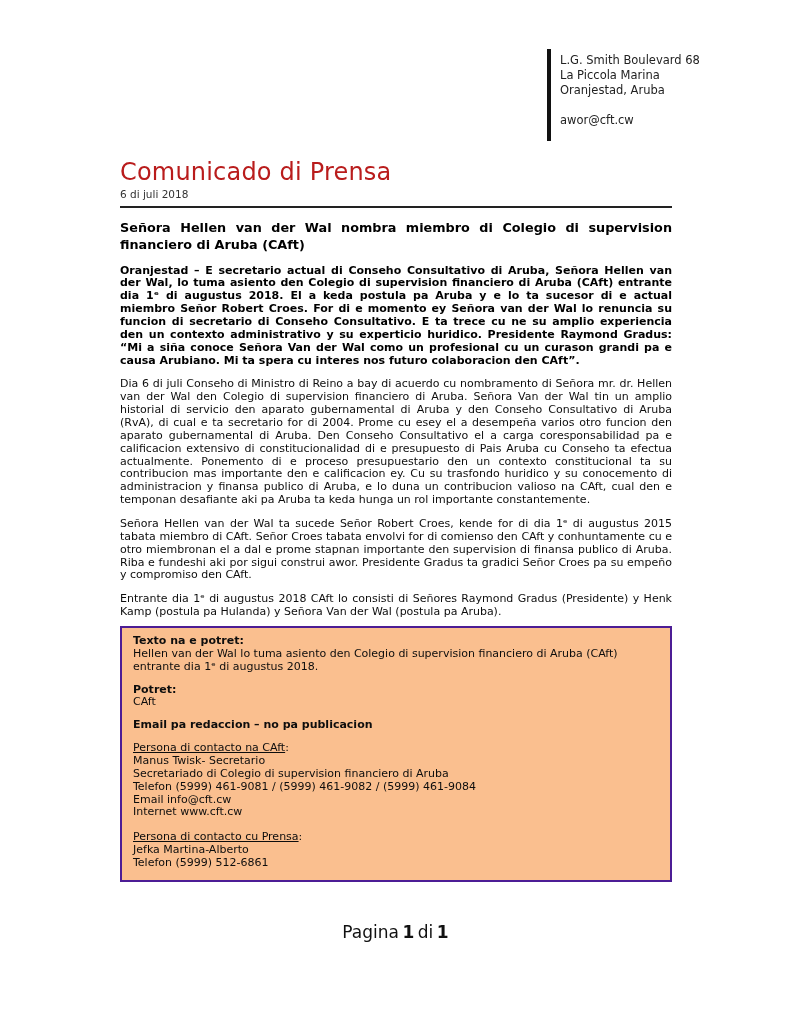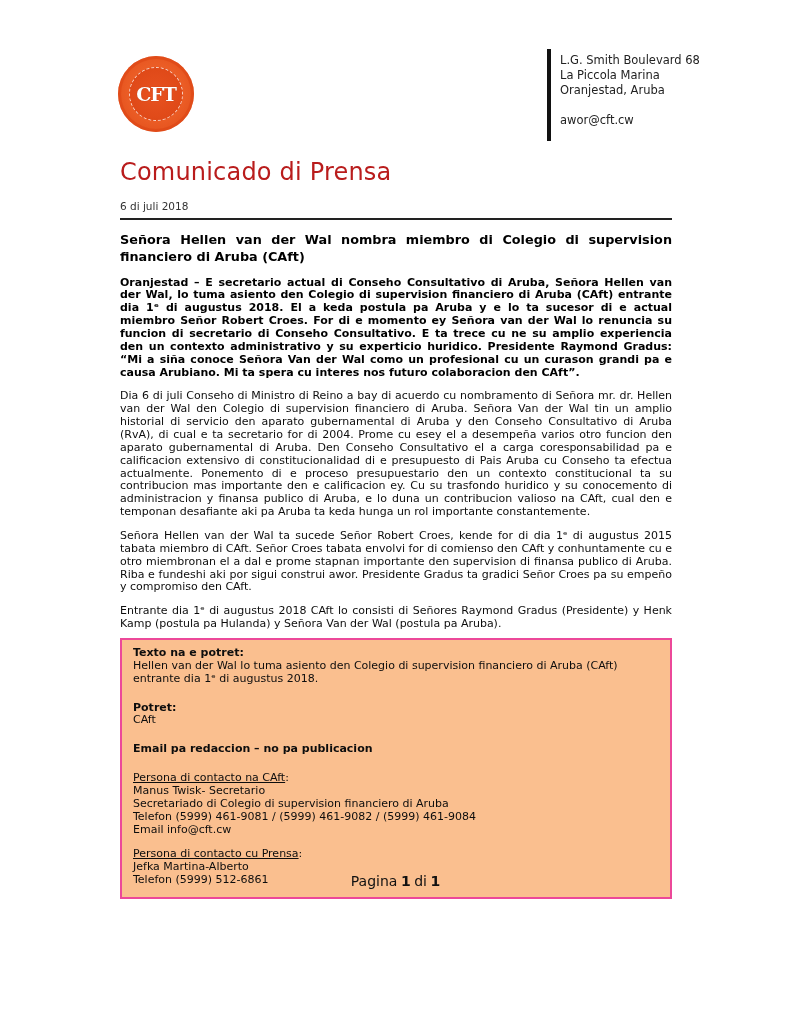--- a/index.html
+++ b/index.html
@@ -41,60 +41,55 @@
   .vbar {
     position: absolute; left: 547px; top: 49px;
     width: 4px; height: 92px; background: #111;
   }
   .addr { position: absolute; left: 560px; top: 53px; font-size: 11.5px; line-height: 1.3; color: #222; }
   .addr-email { margin-top: 15px; }
 
   
   .main { position: absolute; top: 158px; left: 120px; width: 552px; }
   .doc-title { font-size: 24px; font-weight: normal; color: #b91c1c; letter-spacing: .2px; }
-  .doc-date { font-size: 10.5px; color: #333; margin-top: 14px; }
+  .doc-date { font-size: 10.5px; color: #333; margin-top: 2px; }
   .rule { border: 0; border-top: 2px solid #222; margin-top: 6px; margin-bottom: 11px; }
 
   .headline {
     font-size: 12.8px; font-weight: bold; line-height: 1.35;
     text-align: justify; color: #000;
   }
   p.body { font-size: 11px; line-height: 1.17; text-align: justify; margin-top: 11px; color: #0d0d0d; }
   p.lead { font-weight: bold; color: #000; }
   .end-note { font-size: 11px; margin-top: 12px; }
 
   
   .info-box {
     margin-top: 7px;
     background: #fabf8f;
-    border: 2px solid #ec4899;
+    border: 2px solid #4c1d95;
     padding: 7px 11px 10px 11px;
     font-size: 11px; line-height: 1.17; color: #0d0d0d;
   }
   .info-box .b { font-weight: bold; }
   .info-box .u { text-decoration: underline; }
-  .info-box .gap { margin-top: 16px; }
+  .info-box .gap { margin-top: 10px; }
   .info-box .gap-sm { margin-top: 12px; }
 
   
-  .footer { position: absolute; top: 873px; left: 0; width: 100%; text-align: center; font-size: 14px; color: #111; }
+  .footer { position: absolute; top: 922px; left: 0; width: 100%; text-align: center; font-size: 17px; color: #111; }
   .footer .num { font-weight: bold; }
   .footer span + span { margin-left: 3.5px; }
 </style>
 </head>
 <body>
 
 <div class="page">
 
   <div class="letterhead">
-    <div class="logo">
-      <div class="logo-inner">
-        <span class="logo-text">CFT</span>
-      </div>
-    </div>
     <div class="vbar"></div>
     <div class="addr">
       <div>
           <div>L.G. Smith Boulevard 68</div>
           <div>La Piccola Marina</div>
           <div>Oranjestad, Aruba</div>
         </div>
       <div class="addr-email">awor@cft.cw</div>
     </div>
   </div>
@@ -119,20 +114,21 @@
       <div>CAft</div>
 
       <div class="b gap">Email pa redaccion – no pa publicacion</div>
 
       <div class="gap"><span class="u">Persona di contacto na CAft</span><span>:</span></div>
       <div>
           <div>Manus Twisk- Secretario</div>
           <div>Secretariado di Colegio di supervision financiero di Aruba</div>
           <div>Telefon (5999) 461-9081 / (5999) 461-9082 / (5999) 461-9084</div>
           <div>Email info@cft.cw</div>
+          <div>Internet www.cft.cw</div>
         </div>
 
       <div class="gap-sm"><span class="u">Persona di contacto cu Prensa</span><span>:</span></div>
       <div>
           <div>Jefka Martina-Alberto</div>
           <div>Telefon (5999) 512-6861</div>
         </div>
     </div>
   </div>
 

